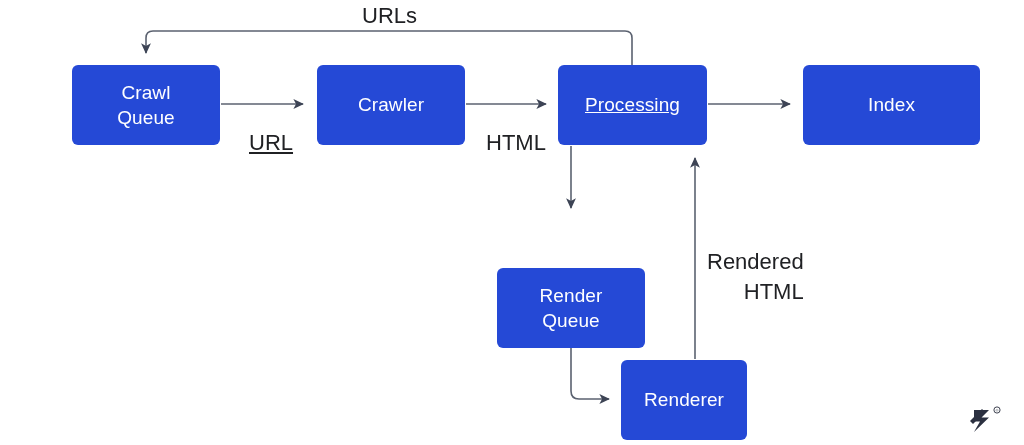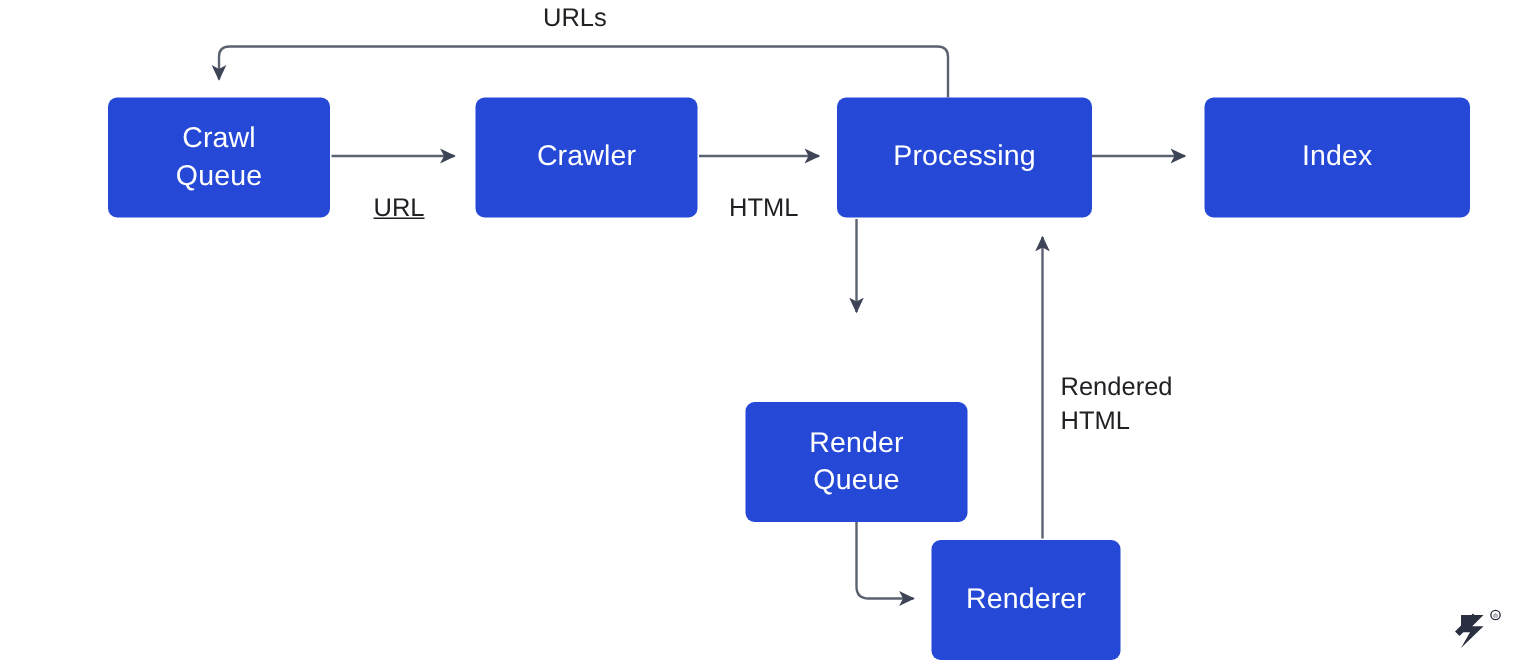--- a/index.html
+++ b/index.html
@@ -36,23 +36,24 @@
     text-align: center;
     font-size: 19px;
     font-weight: 400;
     line-height: 1.32;
     letter-spacing: 0.1px;
     white-space: pre-line;
   }
   .edge-label {
     position: absolute;
     color: #202124;
-    font-size: 17px;
+    font-size: 22px;
     line-height: 1.35;
     white-space: pre-line;
+    text-align: right;
   }
   .wm {
     position: absolute;
     right: 16px;
     bottom: 8px;
     width: 46px;
     height: 34px;
   }
 </style>
 </head>
@@ -98,21 +99,21 @@
 
   <div class="node" style="left:72px; top:65px; width:148px; height:80px;">
     <span>Crawl
 Queue</span>
   </div>
 
   <div class="node" style="left:317px; top:65px; width:148px; height:80px;">
     <span>Crawler</span>
   </div>
 
-  <div class="node" style="left:558px; top:65px; width:170px; height:80px;">
+  <div class="node" style="left:558px; top:65px; width:149px; height:80px;text-decoration:underline;">
     <span>Processing</span>
   </div>
 
   <div class="node" style="left:803px; top:65px; width:177px; height:80px;">
     <span>Index</span>
   </div>
 
   <div class="node" style="left:497px; top:220px; width:148px; height:80px;margin-top:48px;">
     <span>Render
 Queue</span>

